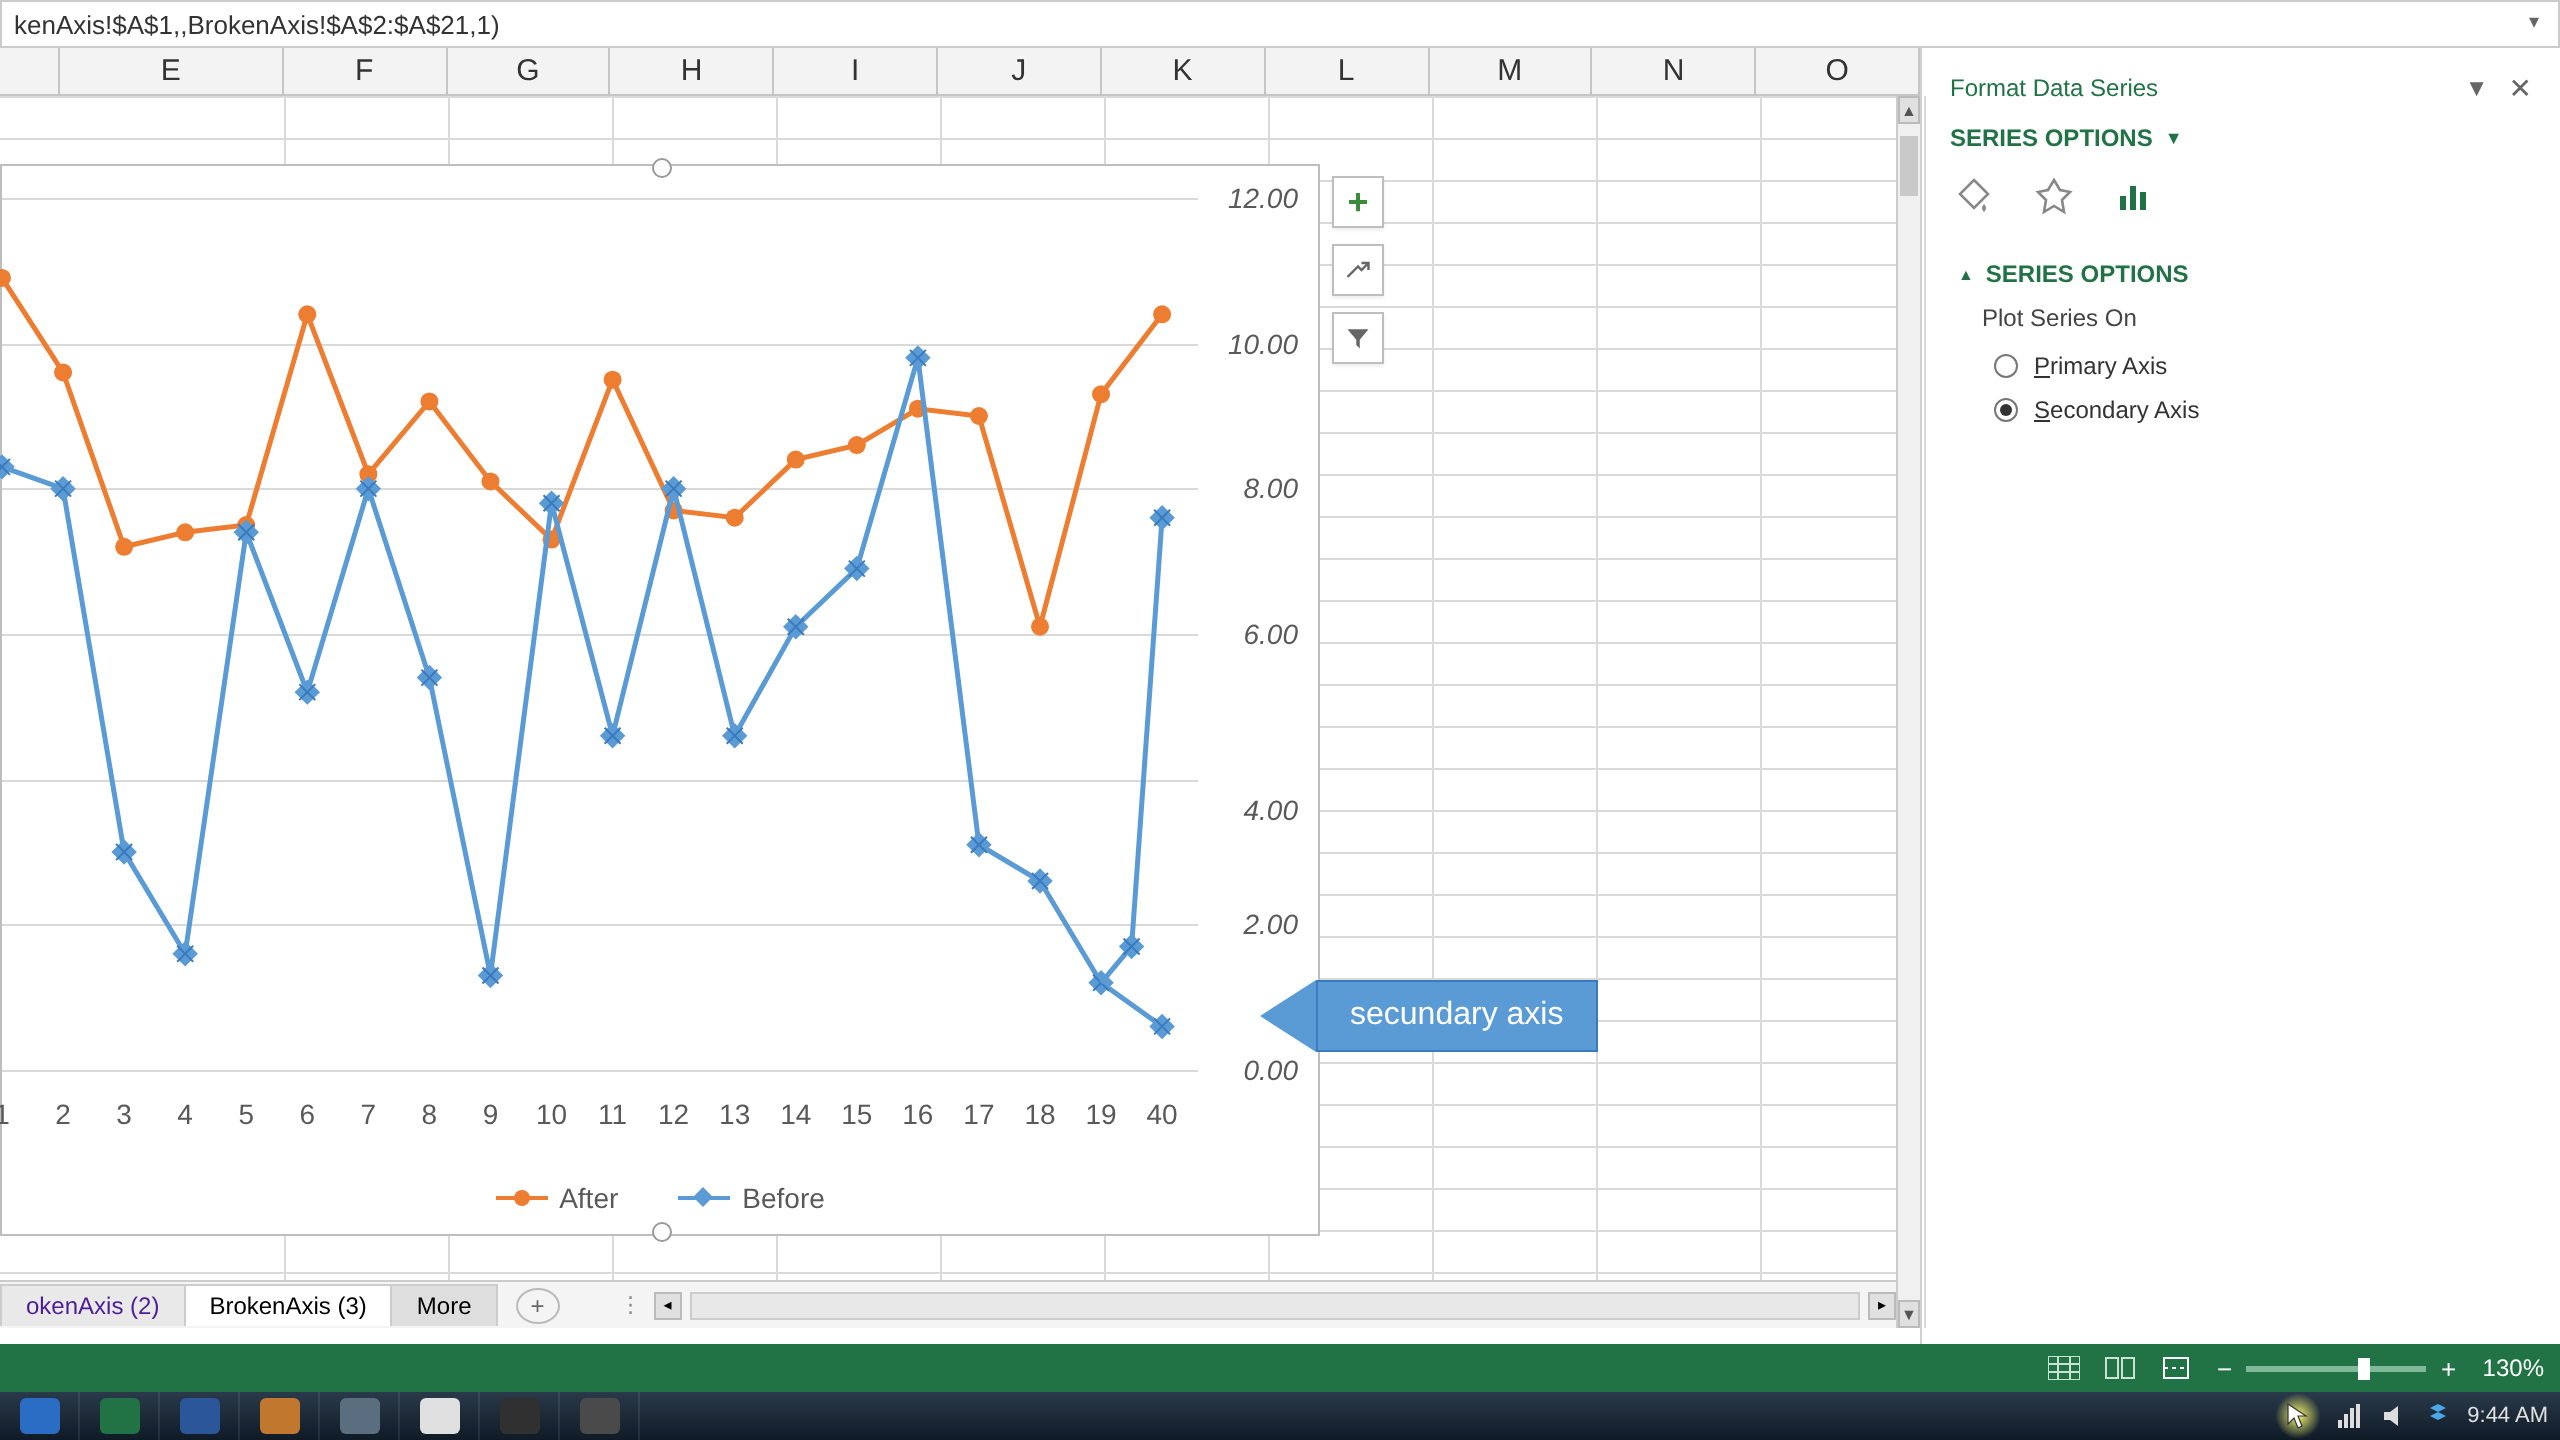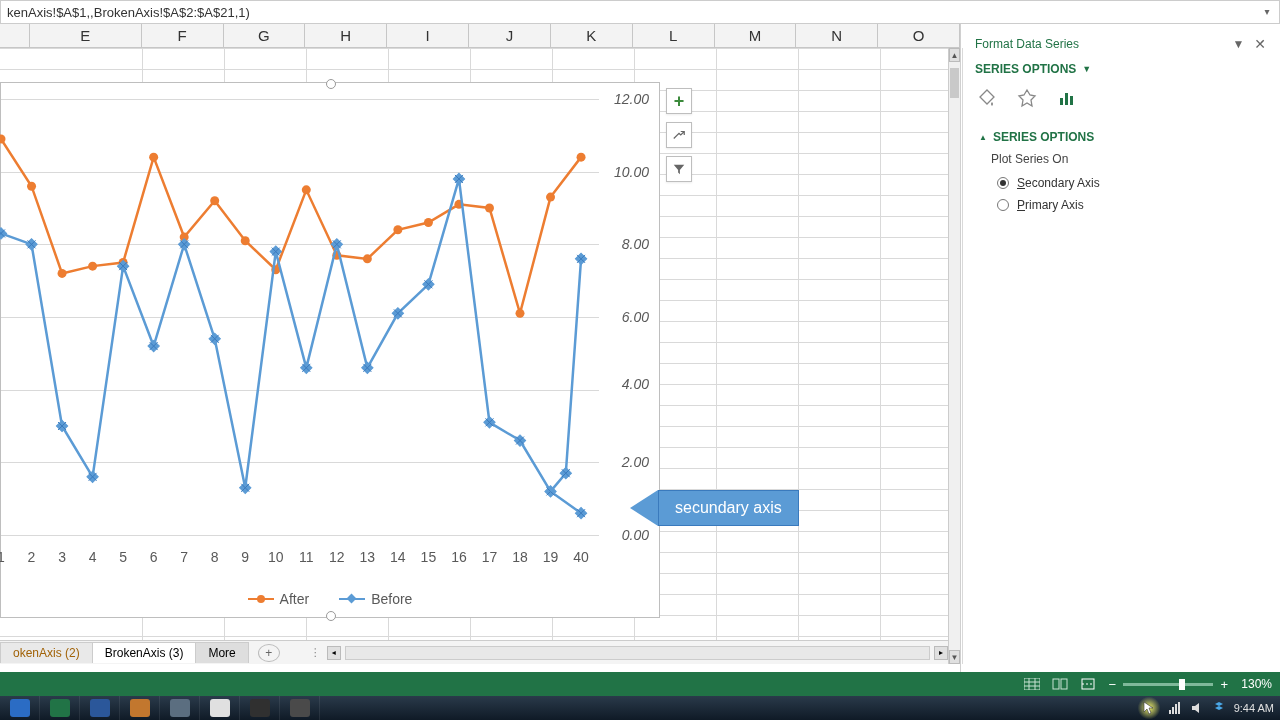--- a/index.html
+++ b/index.html
@@ -56,21 +56,21 @@
 
 .wordart-box { position: absolute; left: 726px; top: 116px; width: 212px; height: 262px; background: linear-gradient(135deg,#5a8ad0,#3a6ab8); display: flex; flex-direction: column; align-items: center; justify-content: center; gap: 30px; overflow: hidden; }
 .wordart-text { font-size: 62px; font-weight: 600; color: rgba(255,255,255,0.25); -webkit-text-stroke: 1.5px #fff; text-stroke: 1.5px #fff; letter-spacing: 1px; white-space: nowrap; }
 
 .callout { position: absolute; left: 630px; top: 442px; display: flex; align-items: center; }
 .callout-arrow { width: 0; height: 0; border-top: 18px solid transparent; border-bottom: 18px solid transparent; border-right: 28px solid #5b9bd5; }
 .callout-body { background: #5b9bd5; color: #fff; padding: 8px 16px; font-size: 16px; border: 1px solid #3a7abd; }
 
 .sheet-tabs-row { position: absolute; left: 0; right: 12px; bottom: 0; height: 24px; display: flex; align-items: center; border-top: 1px solid #ccc; background: #f4f4f4; }
 .sheet-tab { padding: 3px 12px; font-size: 12px; border: 1px solid #ccc; background: #fff; border-bottom: none; margin-right: -1px; cursor: pointer; }
-.sheet-tab.inactive { background: #e9e9e9; color: #a16207; }
+.sheet-tab.inactive { background: #e9e9e9; color: #4c1d95; }
 .sheet-tab.more { background: #dedede; }
 .sheet-add { width: 22px; height: 18px; margin-left: 10px; border: 1px solid #bbb; border-radius: 50%; display: flex; align-items: center; justify-content: center; font-size: 12px; color: #666; cursor: pointer; }
 .hscroll-wrap { flex: 1; display: flex; align-items: center; margin-left: 30px; }
 .hscroll { flex: 1; height: 14px; background: #e8e8e8; border: 1px solid #ccc; position: relative; margin: 0 4px; }
 .hscroll-btn { width: 14px; height: 14px; border: 1px solid #bbb; background: #e0e0e0; display: flex; align-items: center; justify-content: center; font-size: 8px; cursor: pointer; }
 
 .pane-title-row { display: flex; align-items: center; justify-content: space-between; padding: 12px 14px 6px 14px; }
 .pane-title { font-size: 12px; color: #217346; font-weight: 400; }
 .pane-title-controls { display: flex; gap: 10px; align-items: center; color: #666; }
 .pane-title-controls span { cursor: pointer; font-size: 12px; }
@@ -179,21 +179,21 @@
         </div>
 
       <div class="chart-box">
         <div class="plot-area">
           <div id="hgrids">
               <div class="hgrid" style="top: 436px;"></div>
               <div class="axis-label-y" style="top: 436px;">0.00</div>
               <div class="hgrid" style="top: 363.333px;"></div>
               <div class="axis-label-y" style="top: 363.333px;">2.00</div>
               <div class="hgrid" style="top: 290.667px;"></div>
-              <div class="axis-label-y" style="top: 285px;">4.00</div>
+              <div class="axis-label-y" style="top: 306px;">4.00</div>
               <div class="hgrid" style="top: 218px;"></div>
               <div class="axis-label-y" style="top: 218px;">6.00</div>
               <div class="hgrid" style="top: 145.333px;"></div>
               <div class="axis-label-y" style="top: 145.333px;">8.00</div>
               <div class="hgrid" style="top: 72.6667px;"></div>
               <div class="axis-label-y" style="top: 72.6667px;">10.00</div>
               <div class="hgrid" style="top: 0px;"></div>
               <div class="axis-label-y" style="top: 0px;">12.00</div>
             </div>
           <svg class="chart-svg" id="chart-svg">
@@ -439,26 +439,26 @@
           </svg>
       </div>
     </div>
     <div class="opt-group">
       <div class="opt-head">
         <span class="tri">▲</span>
         <span>SERIES OPTIONS</span>
       </div>
       <div class="opt-label">Plot Series On</div>
       <div class="radio-row">
+        <span class="radio"></span>
+        <span><u>P</u><span></span>rimary Axis</span>
+      </div>
+      <div class="radio-row">
         <span class="radio checked"></span>
         <span><u>S</u>econdary Axis</span>
-      </div>
-      <div class="radio-row">
-        <span class="radio"></span>
-        <span><u>P</u><span></span>rimary Axis</span>
       </div>
     </div>
   </div>
 </div>
 
 <div class="status-bar">
   <div class="view-btn">
       <svg width="16" height="12" viewBox="0 0 16 12">
         <rect x="0" y="0" width="16" height="12" fill="none" stroke="#c9e3d3"></rect>
         <line x1="5" y1="0" x2="5" y2="12" stroke="#c9e3d3"></line>

